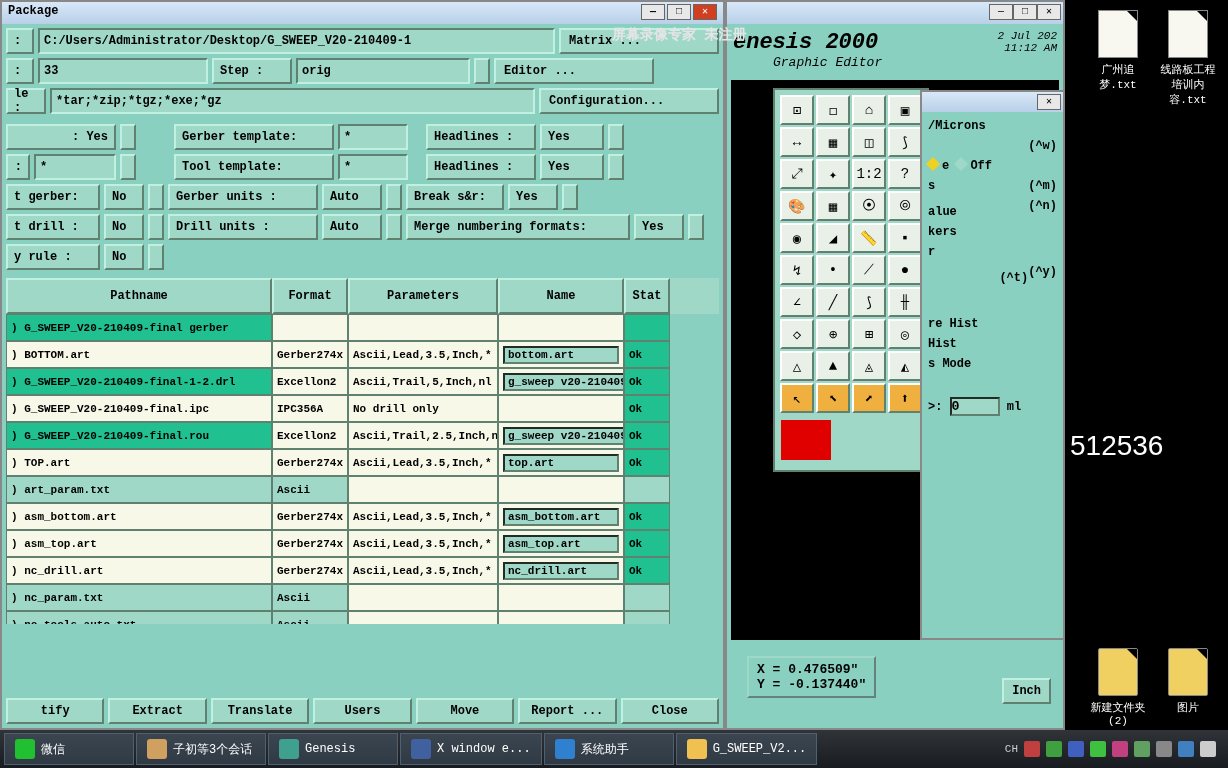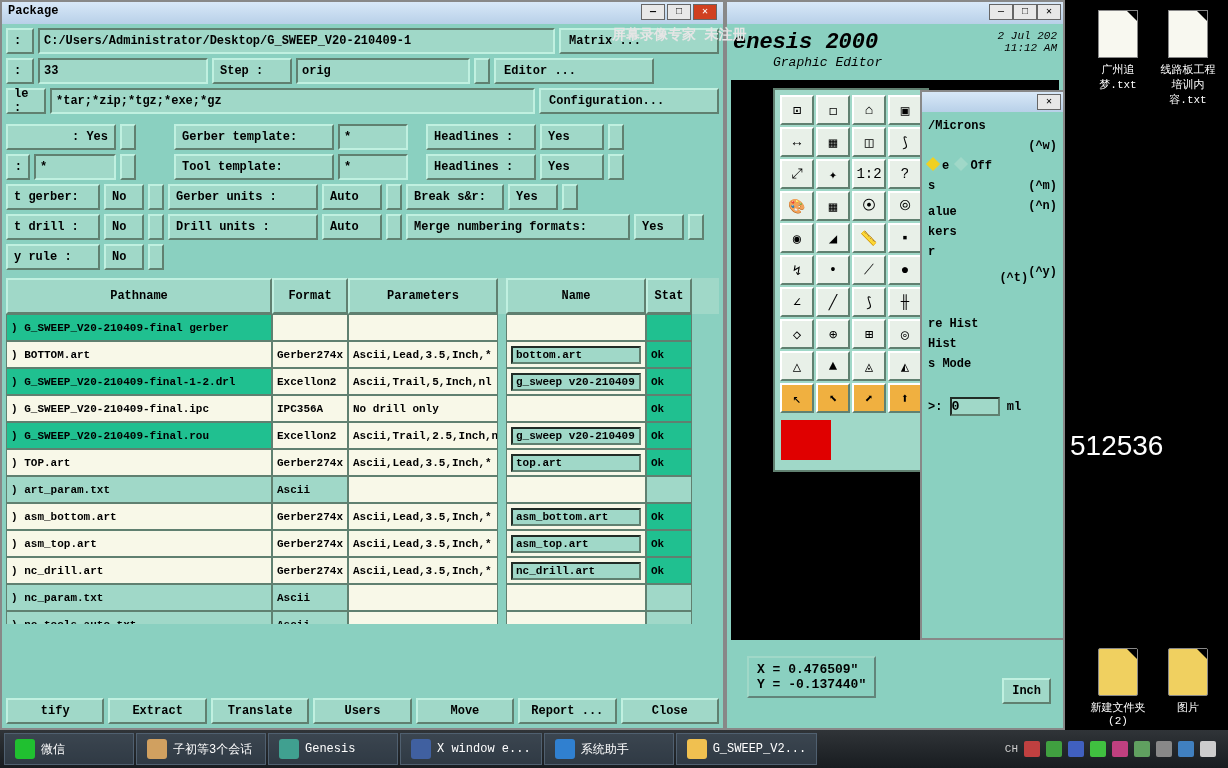--- a/index.html
+++ b/index.html
@@ -21,21 +21,21 @@
 
 .tbl { margin-top: 8px; }
 .tbl-hdr { display: flex; background: #a0d8c8; }
 .tbl-hdr > div { border: 2px solid; border-color: #c0f0e0 #608070 #608070 #c0f0e0; padding: 4px; text-align: center; font-weight: bold; height: 36px; display: flex; align-items: center; justify-content: center; }
 .tbl-body { max-height: 310px; overflow: hidden; }
 .tbl-row { display: flex; height: 27px; }
 .tbl-row > div { border: 1px solid #608070; padding: 2px 4px; display: flex; align-items: center; overflow: hidden; white-space: nowrap; font-weight: bold; font-size: 11px; }
 .c-path { width: 266px; }
 .c-fmt { width: 76px; }
 .c-par { width: 150px; font-size: 9px; font-weight: normal; }
-.c-name { width: 140px; margin-left: 8px; }
+.c-name { width: 126px; }
 .c-stat { width: 46px; }
 .r-green { background: #20c090; }
 .r-white { background: #f8f8e8; }
 .r-cyan { background: #a0d8c8; }
 .name-fld { background: #a0d8c8; border: 2px inset #608070; padding: 1px 3px; width: 130px; font-size: 11px; font-weight: bold; }
 .stat-ok { background: #20c090; }
 
 .btm-btns { display: flex; gap: 4px; padding: 4px; position: absolute; bottom: 0; left: 0; right: 0; }
 .btm-btns .btn { flex: 1; justify-content: center; }
 

